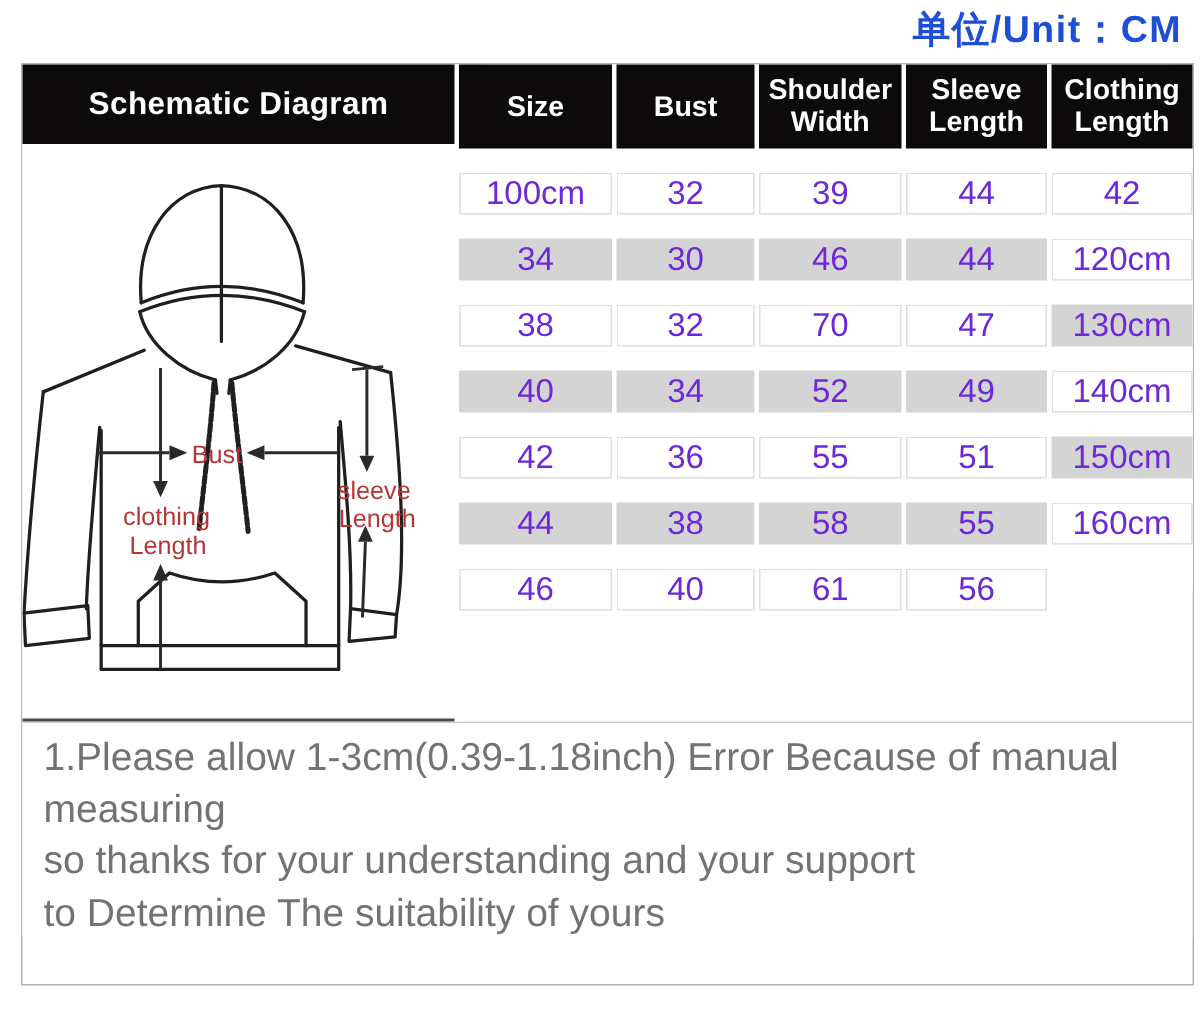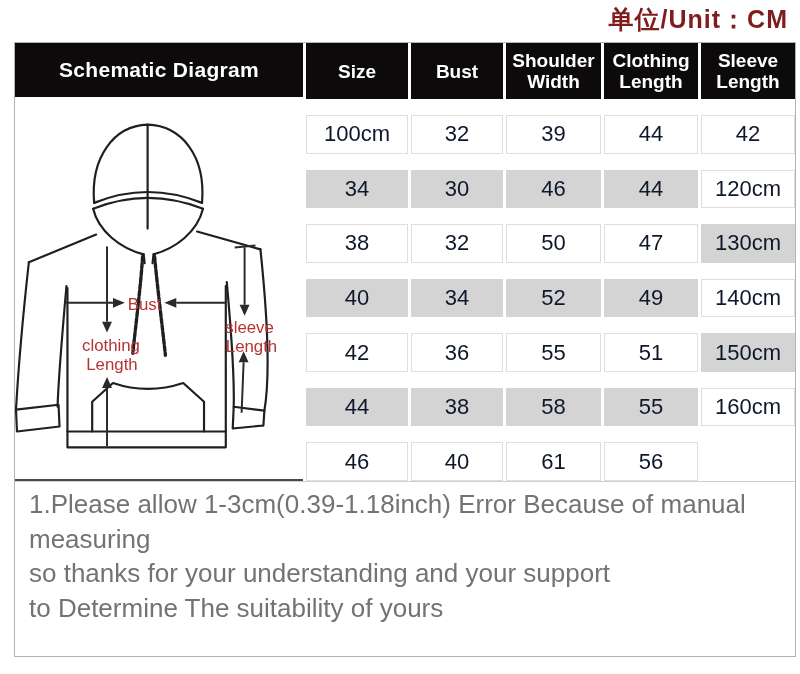--- a/index.html
+++ b/index.html
@@ -3,47 +3,47 @@
 <meta charset="utf-8">
 <style>
   * { margin:0; padding:0; box-sizing:border-box; }
   html,body { background:#fff; }
   body {
     width:800px; height:674px; position:relative; overflow:hidden;
     font-family:"Liberation Sans", sans-serif; color:#1b1b1b;
   }
   .unit-label {
     position:absolute; top:3px; right:12px;
-    font-size:25px; font-weight:600; color:#7f1d1d; letter-spacing:1px;margin-left:20px;
+    font-size:25px; font-weight:600; color:#1d4ed8; letter-spacing:1px;margin-left:20px;
   }
   .frame {
     position:absolute; left:14px; top:42px; width:782px; height:615px;
     border:1px solid #b3b3b3; background:#fff;
   }
   .top-section { display:flex; height:438px; background:#fff; }
   .schematic-panel { width:291px; border-right:3px solid #fff; display:flex; flex-direction:column; }
   .schematic-title {
     height:56px; background:#0d0a0b; color:#fff;
     display:flex; align-items:center; justify-content:center;
     font-size:21px; font-weight:600; letter-spacing:.3px;
   }
   .draw-area { flex:1; background:#fff; border-bottom:2px solid #4a4a4a; }
   .size-table {
     flex:1; display:grid;
     grid-template-columns:102px 92px 95px 94px 1fr;
     grid-template-rows:56px repeat(7, 1fr);
-    gap:16px 3px; background:#fff; height:438px;border-radius:15px;
+    gap:16px 3px; background:#fff; height:364px;border-radius:15px;
   }
   .hcell {
     background:#0d0a0b; color:#fff; display:flex; align-items:center; justify-content:center;
     text-align:center; font-size:19px; font-weight:600; line-height:21px; padding:0 4px;
   }
   .cell {
     display:flex; align-items:center; justify-content:center;
-    font-size:22px; color:#0f172a; background:#fff;
+    font-size:22px; color:#6d28d9; background:#fff;
     box-shadow:inset 0 0 0 1px #dedede;
   }
   .row-alt .cell, .cell.alt { background:#d4d4d4; box-shadow:none; }
   .notes { padding:5px 14px 0 14px; border-top:1px solid #cfcfcf; background:#fff; }
   .note-line { font-size:26px; line-height:34.5px; color:#737373; white-space:pre-wrap; }
   svg text { font-family:"Liberation Sans", sans-serif; }
   .ann-text { fill:#b53434; font-size:17px; }
 </style>
 </head>
 <body>
@@ -111,38 +111,38 @@
           <text class="ann-text" x="237" y="238" text-anchor="middle">sleeve</text>
           <text class="ann-text" x="239" y="257" text-anchor="middle">Length</text>
         </svg>
       </div>
     </div>
 
     <div class="size-table">
       <div class="hcell">Size</div>
       <div class="hcell">Bust</div>
       <div class="hcell">Shoulder Width</div>
+      <div class="hcell">Sleeve Length</div>
       <div class="hcell">Clothing Length</div>
-      <div class="hcell">Sleeve Length</div>
 
       <div class="cell">100cm</div>
       <div class="cell">32</div>
       <div class="cell">39</div>
       <div class="cell">44</div>
       <div class="cell">42</div>
 
       <div class="cell alt">34</div>
       <div class="cell alt">30</div>
       <div class="cell alt">46</div>
       <div class="cell alt">44</div>
 
       <div class="cell">120cm</div>
       <div class="cell">38</div>
       <div class="cell">32</div>
-      <div class="cell">50</div>
+      <div class="cell">70</div>
       <div class="cell">47</div>
 
       <div class="cell alt">130cm</div>
       <div class="cell alt">40</div>
       <div class="cell alt">34</div>
       <div class="cell alt">52</div>
       <div class="cell alt">49</div>
 
       <div class="cell">140cm</div>
       <div class="cell">42</div>

